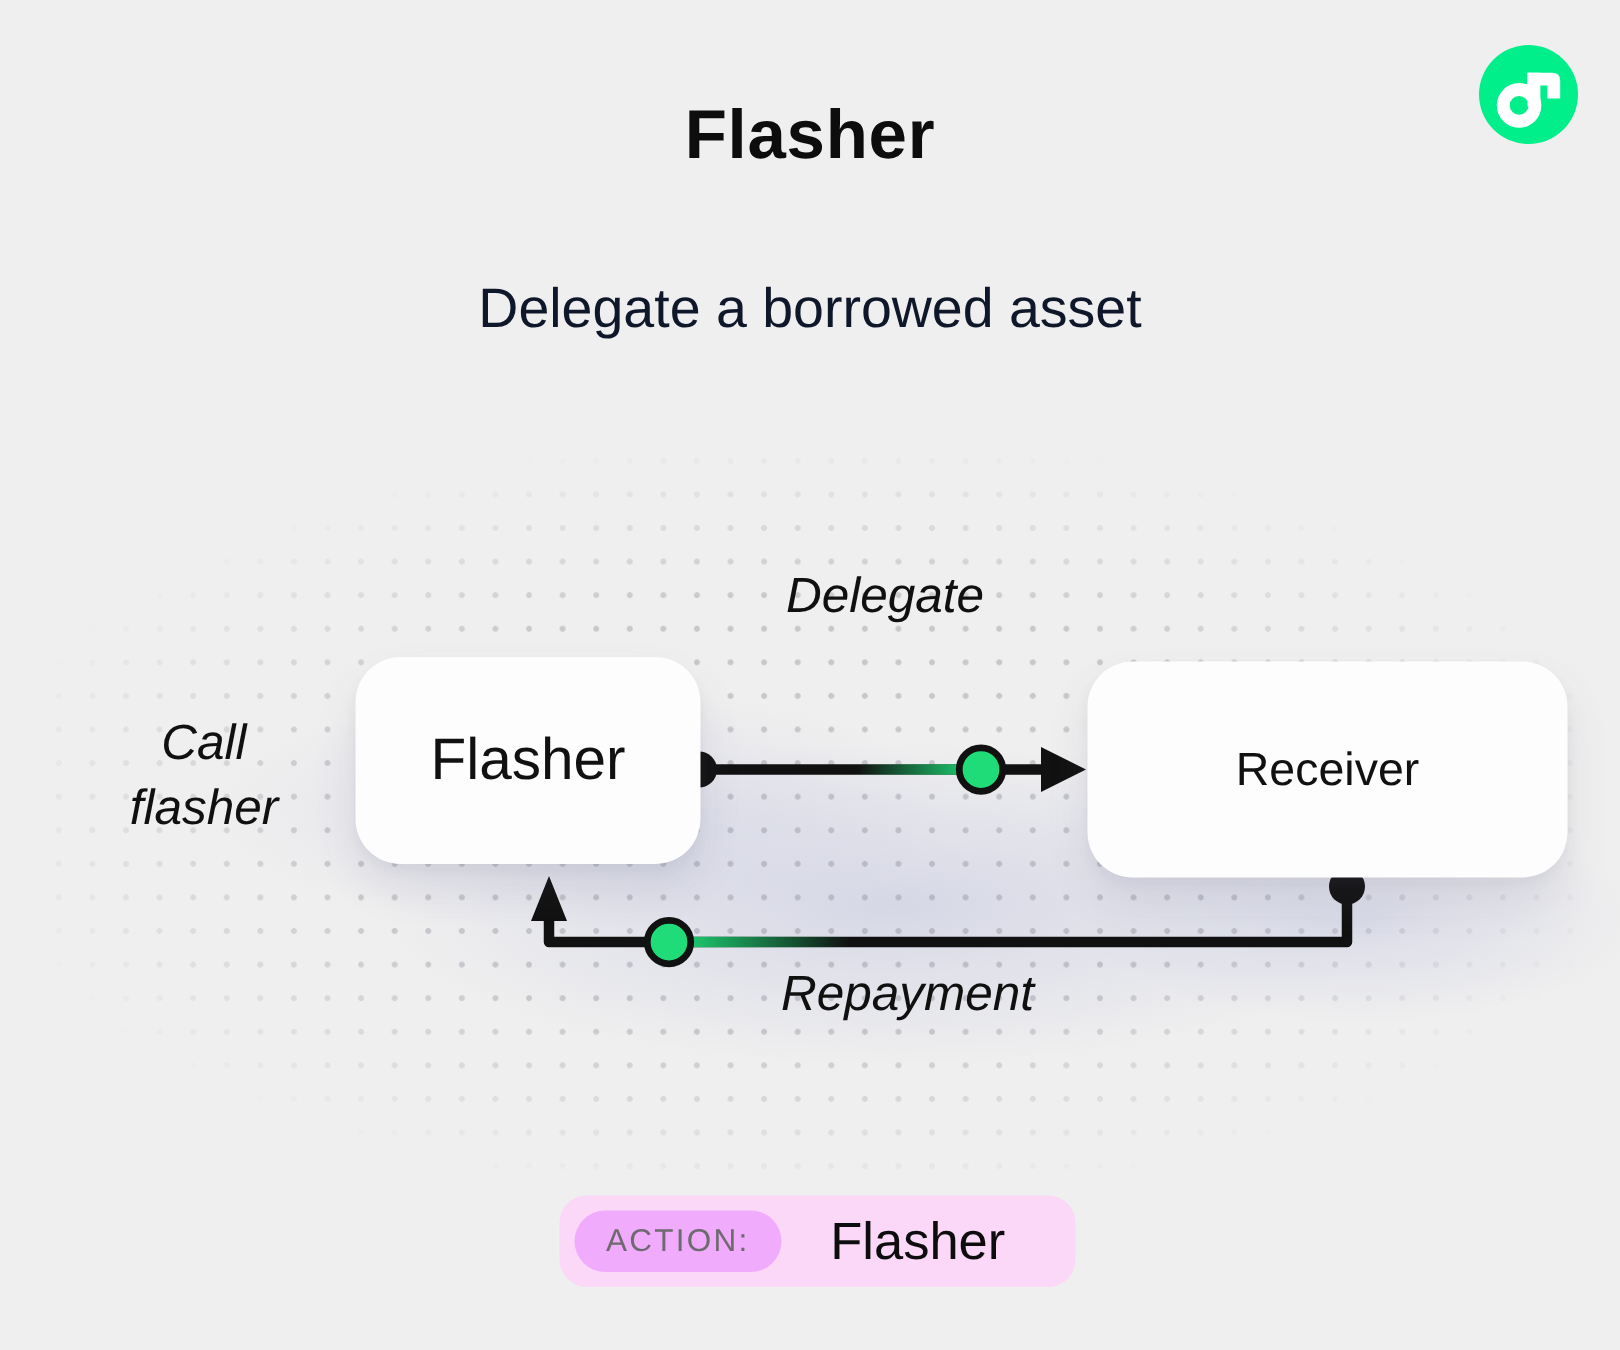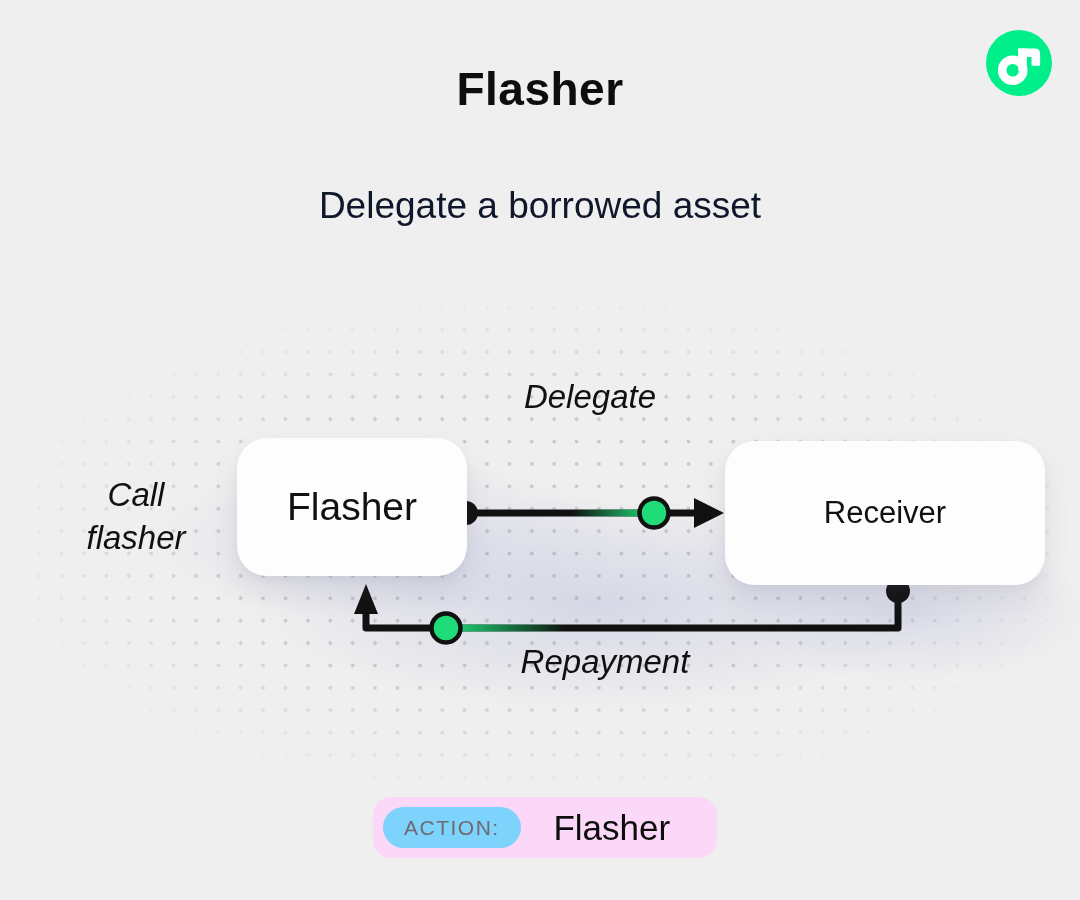--- a/index.html
+++ b/index.html
@@ -63,21 +63,21 @@
   .label-repayment{left:470px;top:642px;width:270px;line-height:40px;}
 
   .arrows{position:absolute;inset:0;pointer-events:none;}
 
   .action-pill{
     position:absolute;left:373px;top:797px;width:344px;height:61px;
     background:#fbd8f7;border-radius:18px;
     display:flex;align-items:center;padding-left:10px;box-sizing:border-box;
   }
   .action-tag{
-    background:#7dd3fc;border-radius:21px;height:41px;padding:0 21px;
+    background:#f0abfc;border-radius:21px;height:41px;padding:0 21px;
     display:flex;align-items:center;
     font-size:21px;font-weight:500;letter-spacing:1.5px;color:#6e6a70;
   }
   .action-value{
     flex:1;text-align:center;font-size:35px;color:#0d0d0d;padding-right:14px;
   }
 </style>
 </head>
 <body>
 

